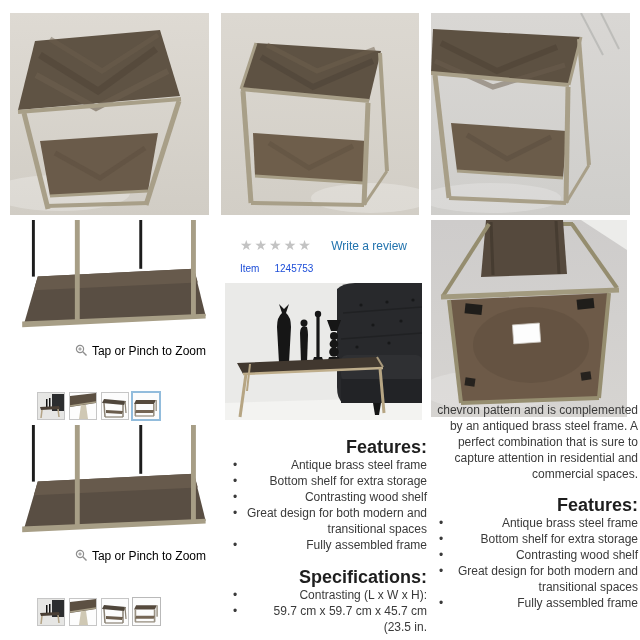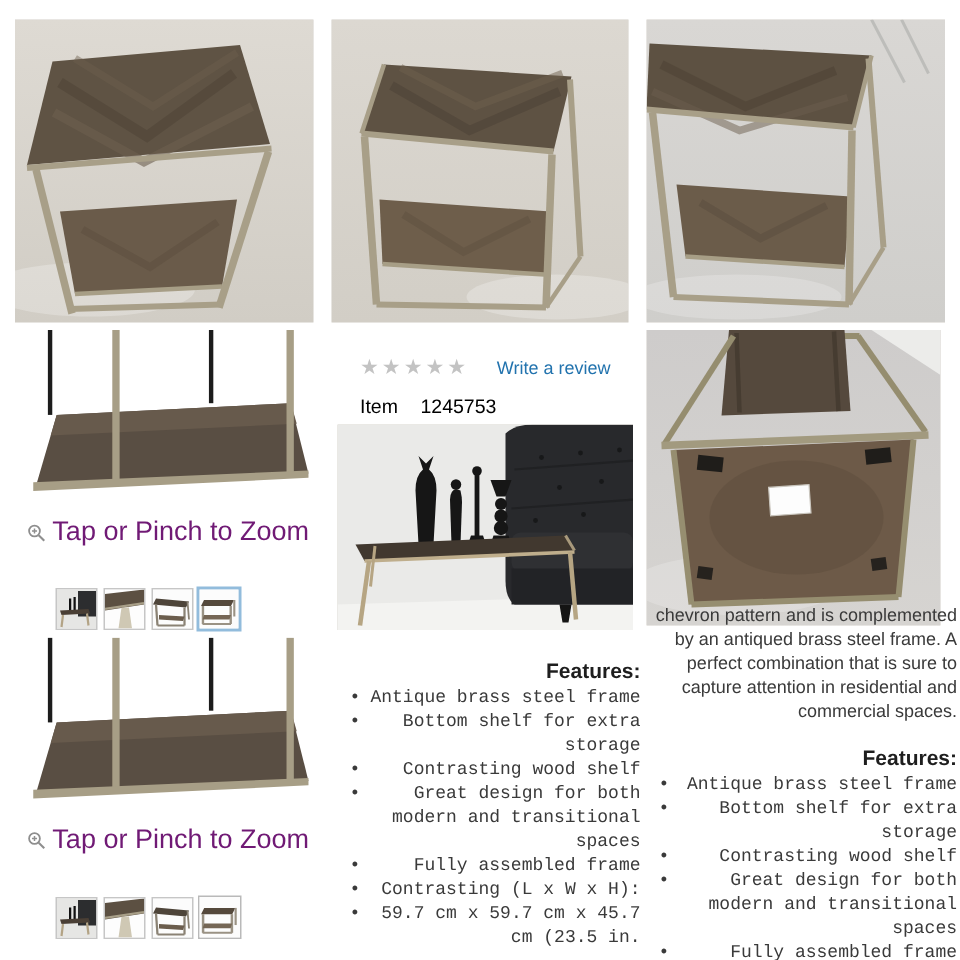--- a/index.html
+++ b/index.html
@@ -6,39 +6,39 @@
   #page{position:relative;width:640px;height:640px;background:#ffffff;overflow:hidden;
         font-family:"Liberation Sans", sans-serif;color:#3a3a3a;}
   .abs{position:absolute;text-align:right;}
   .photo{overflow:hidden;background:#d6d2cb;}
   .photo svg{display:block;}
   .white-photo{background:#ffffff;}
 
   
   .stars{font-size:14px;letter-spacing:2px;color:#c3c3c3;}
   .review-link{font-size:12px;color:#2273ae;text-decoration:none;cursor:pointer;}
-  .item-line{font-size:13px;color:#000000;}
+  .item-line{font-size:10px;color:#1d4ed8;}
   .item-num{margin-left:15px;}
 
   
-  .zoom-hint{font-size:18px;color:#701a75;text-align:right;white-space:nowrap;}
+  .zoom-hint{font-size:12px;color:#000000;text-align:right;white-space:nowrap;}
   .zoom-hint svg{vertical-align:-2px;margin-right:4px;}
 
   
   .thumb{position:absolute;width:26px;height:26px;border:1px solid #c6c6c6;background:#fff;
          padding:0;cursor:pointer;box-sizing:content-box;}
   .thumb svg{display:block;}
   .thumb.selected{border:2px solid #92bcdc;margin:-1px;}
   .thumb.big{width:27px;height:27px;border-color:#b9b9b9;}
 
   
   .desc{font-size:12px;line-height:16px;color:#3a3a3a;}
   .desc p{margin:0 0 0 0;}
-  .desc h4{margin:14px 0 2px 0;font-size:14px;line-height:16px;color:#1e1e1e;}
-  .desc ul{margin:0;padding:0;list-style:none;font-family:Liberation Mono, monospace;}
+  .desc h4{margin:14px 0 2px 0;font-size:18px;line-height:16px;color:#1e1e1e;}
+  .desc ul{margin:0;padding:0;list-style:none;}
   .desc li{position:relative;padding-left:15px;margin:0;}
   .desc li::before{content:"•";position:absolute;left:3px;top:0;color:#3a3a3a;}
 </style>
 </head>
 <body>
 
 <div id="page">
 
   <div class="abs photo" style="left:10px;top:13px;width:199px;height:202px;">
     <svg width="199" height="202" viewBox="0 0 199 202">
@@ -340,20 +340,21 @@
 
   <div class="abs desc" style="left:230px;top:424px;width:197px;">
     <h4 style="margin-top:15px;">Features:</h4>
     <ul>
       <li>Antique brass steel frame</li>
       <li>Bottom shelf for extra storage</li>
       <li>Contrasting wood shelf</li>
       <li>Great design for both modern and transitional spaces</li>
       <li>Fully assembled frame</li>
     </ul>
+    <h4 style="margin-top:16px;">Specifications:</h4>
     <ul>
       <li>Contrasting (L x W x H):</li>
       <li>59.7 cm x 59.7 cm x 45.7 cm (23.5 in.</li>
     </ul>
   </div>
 
   <div class="abs desc" style="left:436px;top:402px;width:202px;">
     <p>chevron pattern and is complemented by an antiqued brass steel frame. A perfect combination that is sure to capture attention in residential and commercial spaces.</p>
     <h4 style="margin-top:15px;">Features:</h4>
     <ul>

